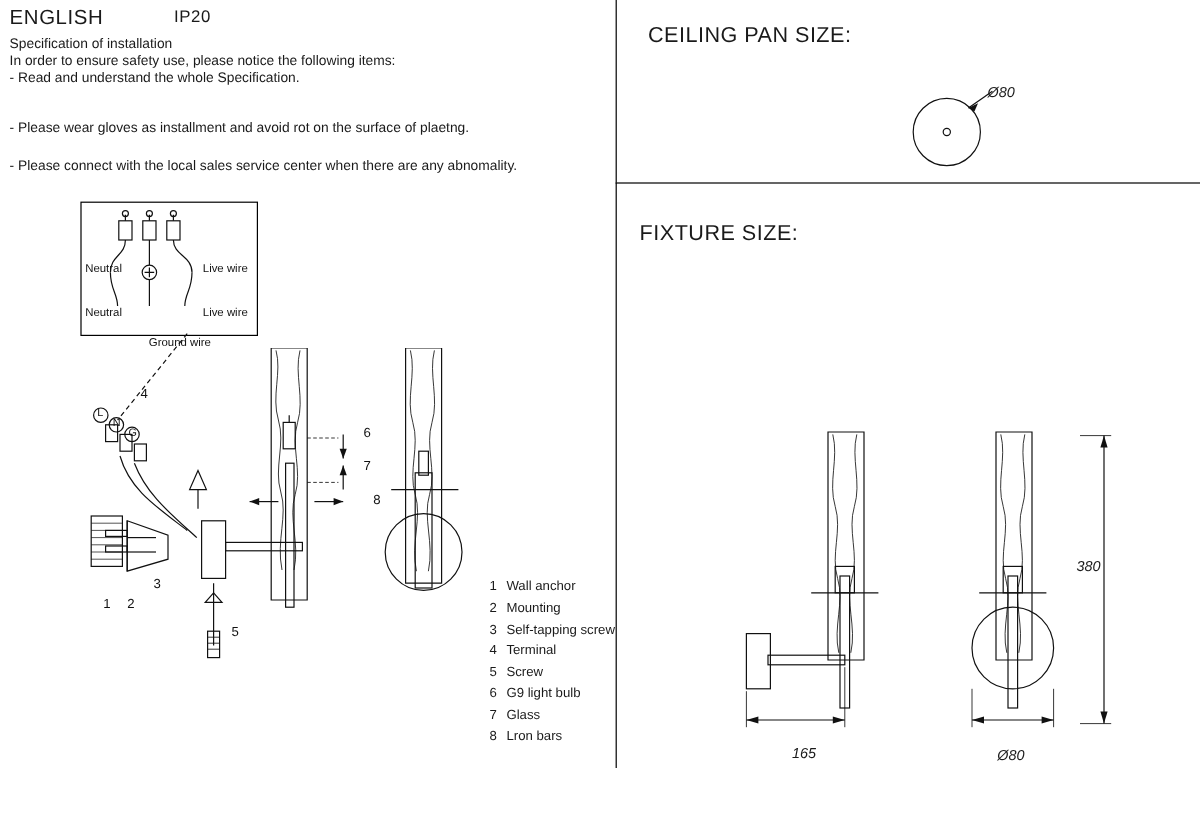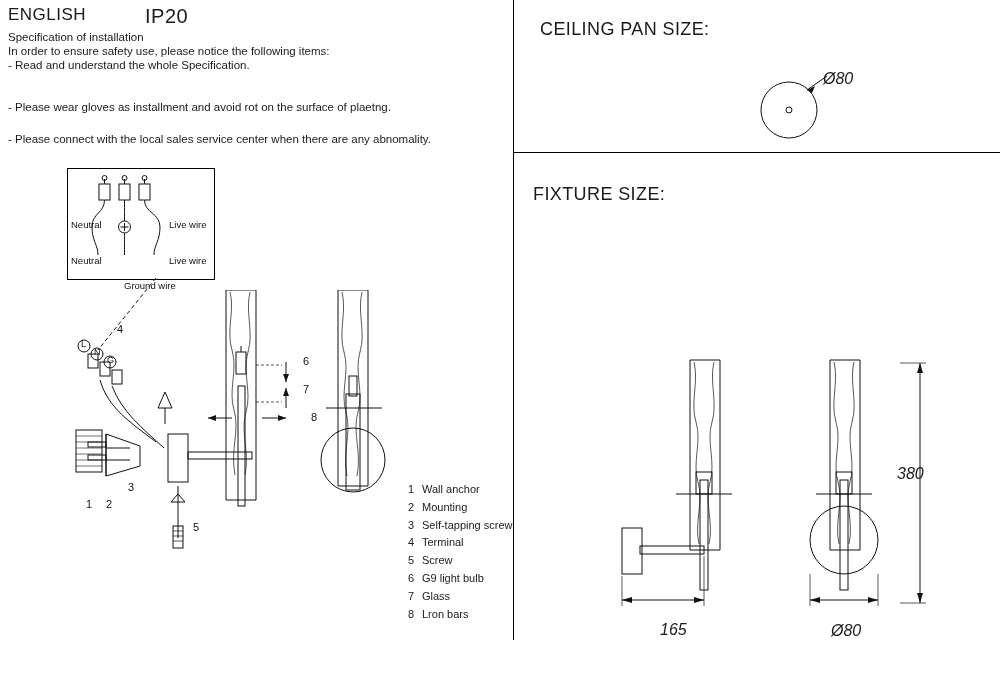--- a/index.html
+++ b/index.html
@@ -23,21 +23,21 @@
   .abs { position: absolute; }
 
   
   #lang-title {
     left: 8px; top: 5px;
     font-size: 17px;
     letter-spacing: 0.5px;
   }
   #ip-rating {
     left: 145px; top: 5px;
-    font-size: 20px;
+    font-size: 14px;
     letter-spacing: 0.5px;
   }
   #spec-heading {
     left: 8px; top: 31px;
     font-size: 11.5px;
   }
   #spec-intro {
     left: 8px; top: 45px;
     font-size: 11.5px;
   }
@@ -96,21 +96,21 @@
   }
 
   
   .callout {
     font-size: 11px;
     color: #111;
   }
 
   
   .dim-text {
-    font-size: 16px;
+    font-size: 12px;
     font-style: italic;
     white-space: nowrap;
   }
   #dim-d80-top { left: 823px; top: 70px; }
   #dim-380 { left: 897px; top: 465px; font-style: italic; }
   #dim-165 { left: 660px; top: 621px; }
   #dim-d80-bottom { left: 831px; top: 622px; }
 
   
   #product-coding {

